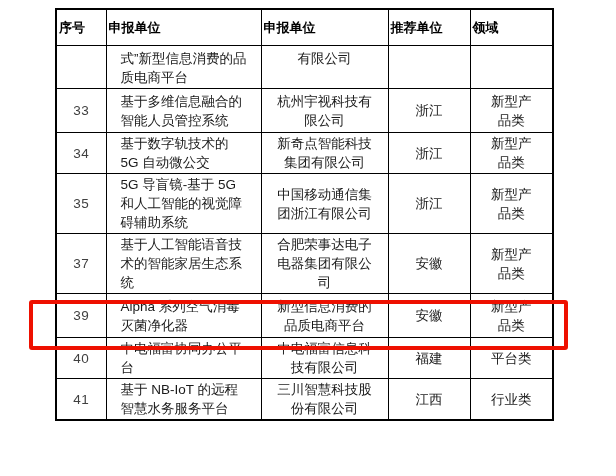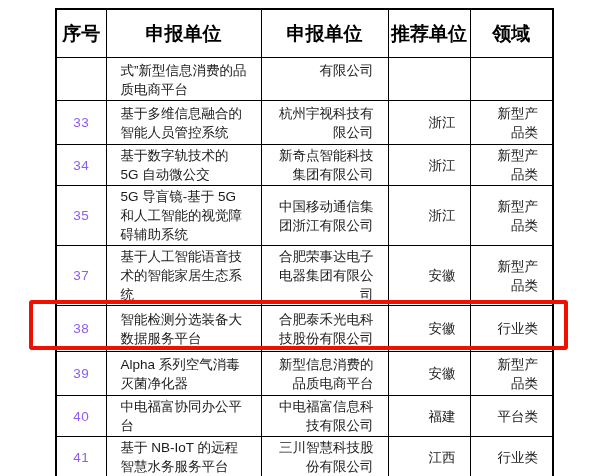--- a/index.html
+++ b/index.html
@@ -29,39 +29,39 @@
   }
   table.doc td, table.doc th {
     border: 1px solid #000000;
     font-size: 13.5px;
     line-height: 19px;
     vertical-align: middle;
     padding: 1px 14px;
     overflow: hidden;
   }
   table.doc th {
-    font-size: 19px;
+    font-size: 13px;
     font-weight: bold;
-    text-align: center;
-    padding: 14px 2px;
+    text-align: left;
+    padding: 8px 2px;
     color: #000000;
   }
   td.c-no {
     text-align: center;
     font-size: 12.5px;
-    color: #8b5cf6;
+    color: #404040;
     letter-spacing: 0.5px;
   }
   td.c-name {
     text-align: left;
     padding-left: 7px;
     padding-right: 4px;
   }
   td.c-company, td.c-province, td.c-field {
-    text-align: right;
+    text-align: center;
   }
   tr.cont td {
     vertical-align: top;
     padding-top: 3px;
   }
   .highlight-box {
     position: absolute;
     left: 29px;
     top: 300px;
     width: 539px;
@@ -124,27 +124,20 @@
         <td class="c-province">浙江</td>
         <td class="c-field">新型产品类</td>
       </tr>
       <tr style="height:43px">
         <td class="c-no">37</td>
         <td class="c-name">基于人工智能语音技术的智能家居生态系统</td>
         <td class="c-company">合肥荣事达电子电器集团有限公司</td>
         <td class="c-province">安徽</td>
         <td class="c-field">新型产品类</td>
       </tr>
-      <tr style="height:46px">
-        <td class="c-no">38</td>
-        <td class="c-name">智能检测分选装备大数据服务平台</td>
-        <td class="c-company">合肥泰禾光电科技股份有限公司</td>
-        <td class="c-province">安徽</td>
-        <td class="c-field">行业类</td>
-      </tr>
       <tr style="height:44px">
         <td class="c-no">39</td>
         <td class="c-name">Alpha 系列空气消毒灭菌净化器</td>
         <td class="c-company">新型信息消费的品质电商平台</td>
         <td class="c-province">安徽</td>
         <td class="c-field">新型产品类</td>
       </tr>
       <tr style="height:41px">
         <td class="c-no">40</td>
         <td class="c-name">中电福富协同办公平台</td>

